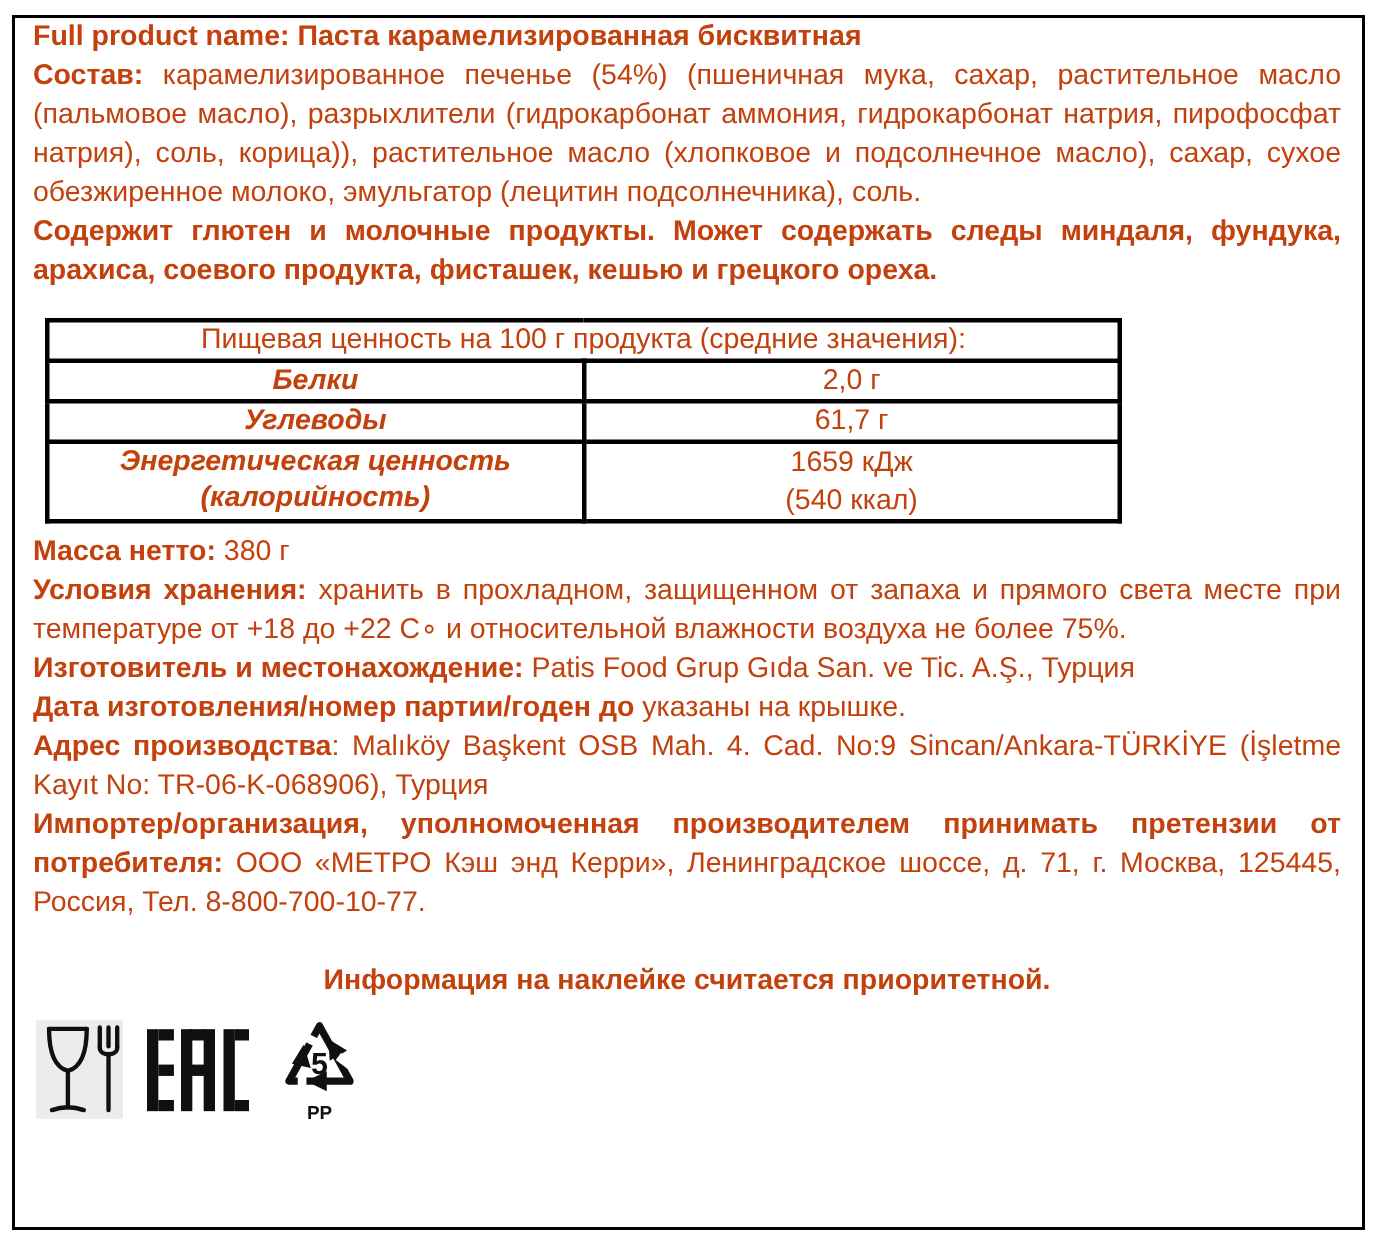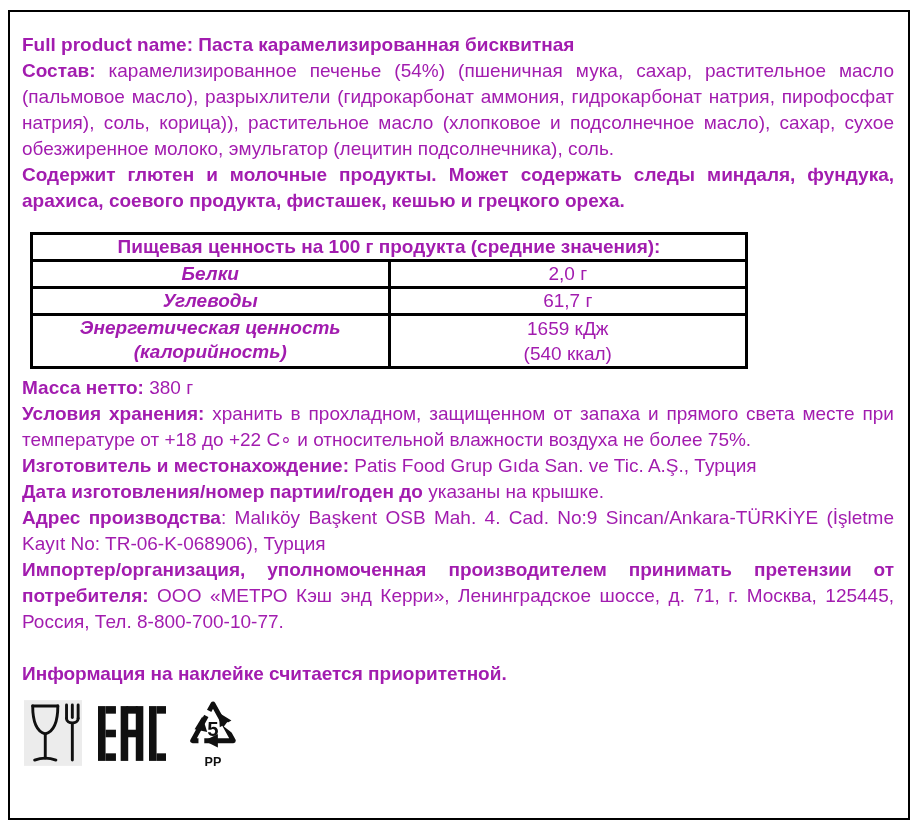--- a/index.html
+++ b/index.html
@@ -2,44 +2,44 @@
 <html><head>
 <meta charset="utf-8">
 <style>
   html, body { margin: 0; padding: 0; background: #ffffff; }
   .page {
     box-sizing: border-box;
     width: 902px;
     height: 810px;
     margin: 10px 0 0 8px;
     border: 2px solid #000;
-    padding: 20px 14px 0 12px;
+    padding: 0 14px 0 12px;
     font-family: "Liberation Sans", sans-serif;
     font-size: 19px;
     line-height: 26px;
-    color: #a21caf;
+    color: #c2410c;
     background: #fff;
   }
   p { margin: 0; text-align: justify; }
   .title-line { text-align: left; font-weight: bold; }
   b, .b { font-weight: bold; }
   .nutri-wrap { margin: 18px 0 6px 8px; }
   table.nutri { border-collapse: collapse; width: 718px; table-layout: fixed; }
   table.nutri td {
     border: 3px solid #000;
     text-align: center;
     vertical-align: top;
     padding: 0 4px;
     line-height: 24px;
     height: 24px;
   }
-  table.nutri td.hdr { font-weight: bold; }
+  table.nutri td.hdr { font-weight: normal; }
   table.nutri td.lbl { font-weight: bold; width: 396px; font-style: italic; }
   table.nutri td.energy-val { height: 50px; line-height: 25px; }
-  .note { margin-top: 26px; font-weight: bold; text-align: left; }
+  .note { margin-top: 26px; font-weight: bold; text-align: center; }
   .icons-row { display: flex; align-items: center; gap: 16px; margin: 8px 0 0 2px; }
   .icon-box { display: flex; align-items: center; }
   svg text { font-family: "Liberation Sans", sans-serif; }
 </style>
 </head>
 <body>
 
 <div class="page">
 
   <p class="title-line"><b>Full product name:</b> <span>Паста карамелизированная бисквитная</span></p>

